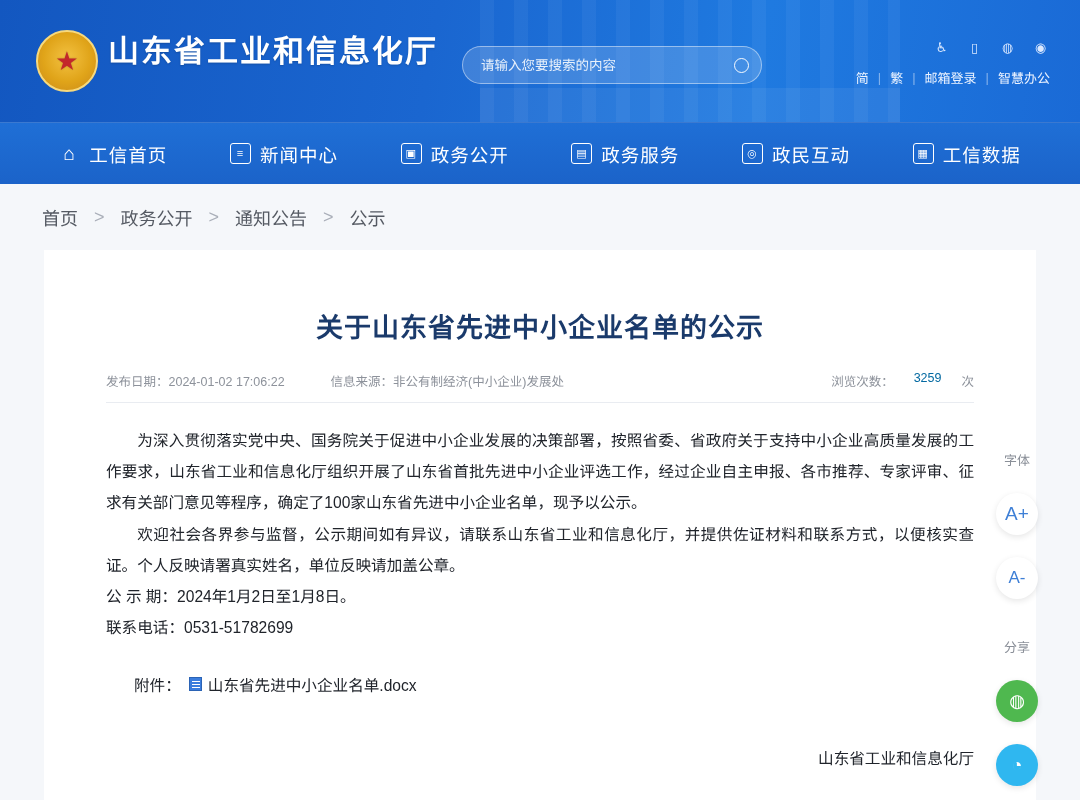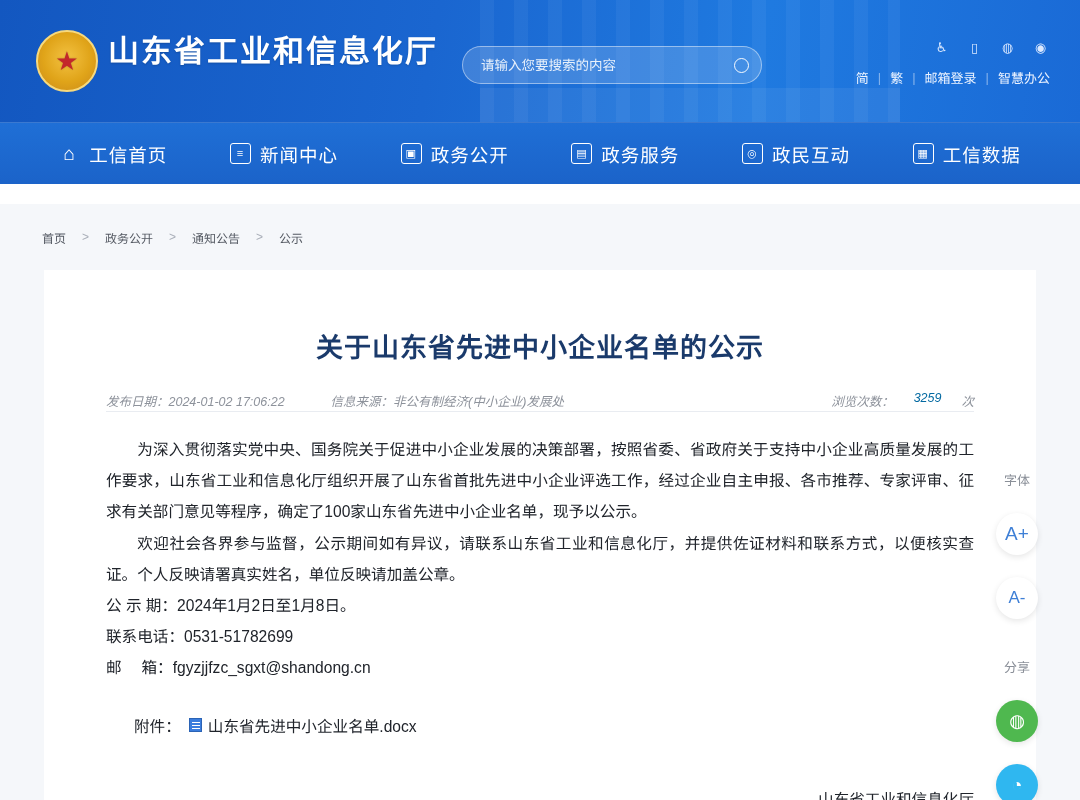--- a/index.html
+++ b/index.html
@@ -122,21 +122,21 @@
     font-size: 11px; line-height: 1;
   }
   .nav-item .nicon.home { border: none; font-size: 19px; }
 
   
   .crumbbar {
     height: 66px;
     background: #f5f7fa;
     display: flex; align-items: center;
     padding-left: 42px;
-    font-size: 12px; color: #555a63; margin-top: 20px;
+    font-size: 18px; color: #555a63;
   }
   .crumbbar .c-item { cursor: pointer; color: #555a63; }
   .crumbbar .c-sep { margin: 0 16px; color: #a9aeb8; }
   .crumbbar .c-item.last { color: #555a63; }
 
   
   .page {
     background: #f5f7fa;
     min-height: 550px;
     position: relative;
@@ -152,23 +152,22 @@
     text-align: center;
     font-size: 27px; font-weight: bold;
     color: #1a3a6b;
     letter-spacing: 1px;
     margin: 14px 0 26px 0;
   }
   .meta {
     display: flex; align-items: center;
     font-size: 12.5px; color: #8d929b;
     border-bottom: 1px solid #e9ecf1;
-    padding-bottom: 1px;
+    padding-bottom: 12px;
     margin-bottom: 22px;
-    font-style: italic;
   }
   .meta .m-pub { margin-right: 46px; }
   .meta .m-src { }
   .meta .m-views { margin-left: auto; display: flex; gap: 20px; }
   .meta .m-views .num { color: #0369a1; }
 
   .body-text {
     font-size: 15.6px;
     line-height: 2.0;
     color: #20242b;
@@ -335,23 +334,20 @@
 
     <div class="body-text">
       <p class="indent">为深入贯彻落实党中央、国务院关于促进中小企业发展的决策部署，按照省委、省政府关于支持中小企业高质量发展的工作要求，山东省工业和信息化厅组织开展了山东省首批先进中小企业评选工作，经过企业自主申报、各市推荐、专家评审、征求有关部门意见等程序，确定了100家山东省先进中小企业名单，现予以公示。</p>
       <p class="indent">欢迎社会各界参与监督，公示期间如有异议，请联系山东省工业和信息化厅，并提供佐证材料和联系方式，以便核实查证。个人反映请署真实姓名，单位反映请加盖公章。</p>
       <p class="kv">
         <span>公 示 期：</span><span>2024年1月2日至1月8日。</span>
       </p>
       <p class="kv">
         <span>联系电话：</span><span>0531-51782699</span>
       </p>
-      <p class="kv">
-        <span>邮　 箱：</span><span>fgyzjjfzc_sgxt@shandong.cn</span>
-      </p>
     </div>
 
     <div class="attach">
       <span class="lbl">附件：</span>
       <span class="docicon"></span>
       <a>山东省先进中小企业名单.docx</a>
     </div>
 
     <div class="signature">
       <div>山东省工业和信息化厅</div>

